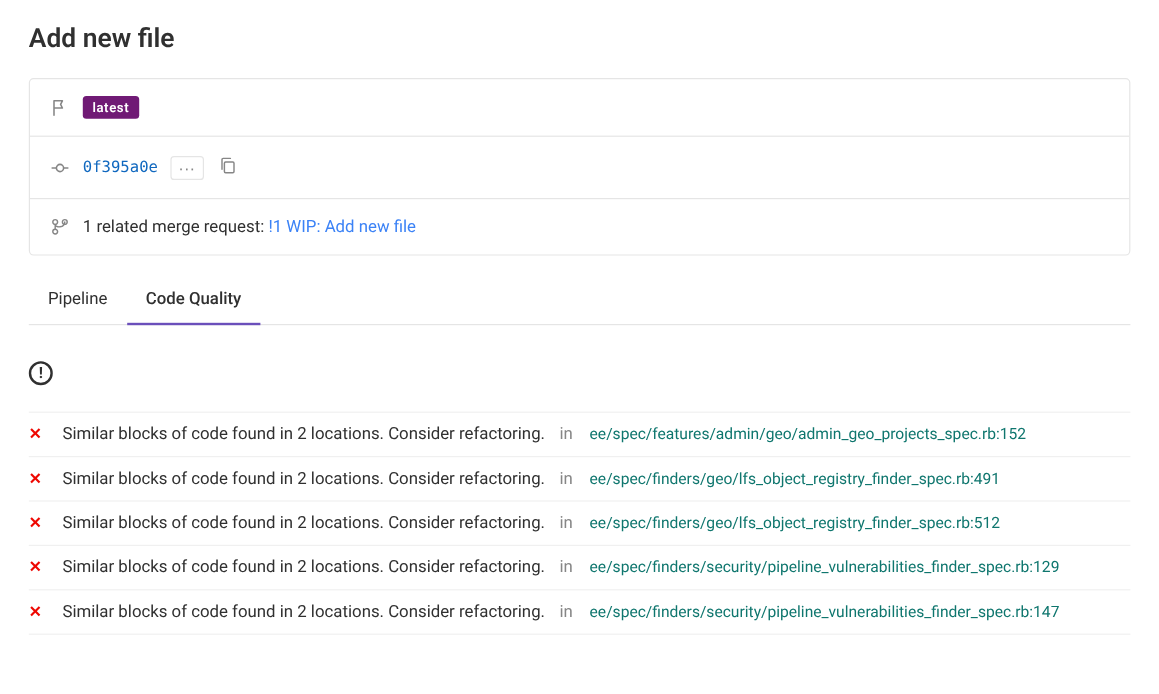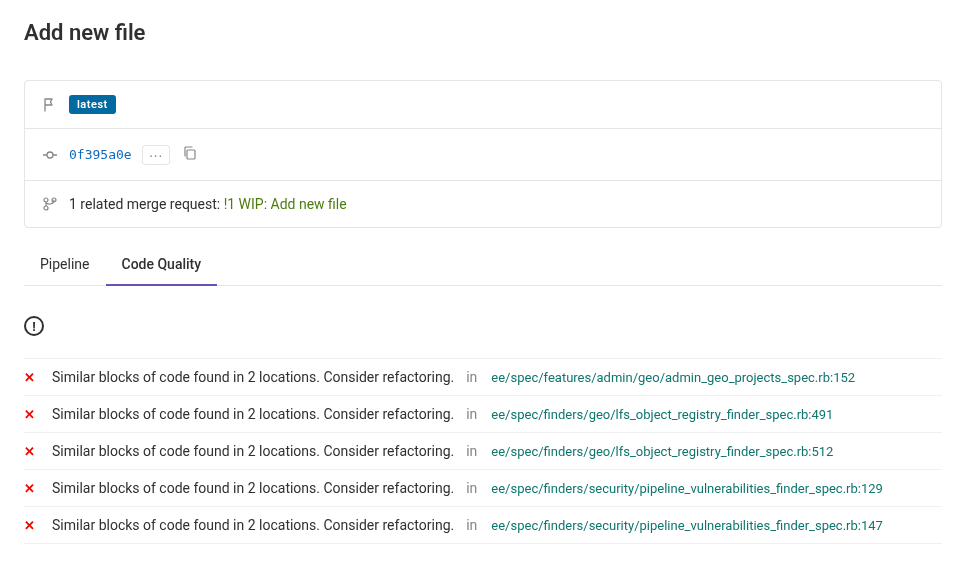--- a/index.html
+++ b/index.html
@@ -9,21 +9,21 @@
       color: #303030;
       background: #fff;
     }
     .page-container {
       max-width: 966px;
       padding: 20px 24px;
     }
     .page-title {
       font-size: 22px;
       font-weight: 600;
-      margin-bottom: 35px;
+      margin-bottom: 20px;
       color: #303030;
     }
     .info-section {
       border: 1px solid #e5e5e5;
       border-radius: 4px;
       overflow: hidden;
       margin-bottom: 16px;
     }
     .info-row {
       display: flex;
@@ -38,21 +38,21 @@
     .clock-icon, .flag-icon, .commit-icon, .merge-icon {
       width: 18px;
       height: 18px;
       display: flex;
       align-items: center;
       justify-content: center;
       color: #868686;
       flex-shrink: 0;
     }
     .badge-latest {
-      background: #0369a1;
+      background: #701a75;
       color: #fff;
       font-size: 11px;
       font-weight: 600;
       padding: 3px 8px;
       border-radius: 3px;
       letter-spacing: 0.5px;
     }
     .commit-hash {
       color: #1068bf;
       text-decoration: none;
@@ -70,21 +70,21 @@
       line-height: 1;
     }
     .copy-btn {
       background: none;
       border: none;
       cursor: pointer;
       color: #868686;
       padding: 2px;
     }
     .merge-link {
-      color: #4d7c0f;
+      color: #3b82f6;
       text-decoration: none;
     }
     .tabs {
       display: flex;
       align-items: center;
       border-bottom: 1px solid #e5e5e5;
       margin-bottom: 16px;
       gap: 0;
     }
     .tab {

